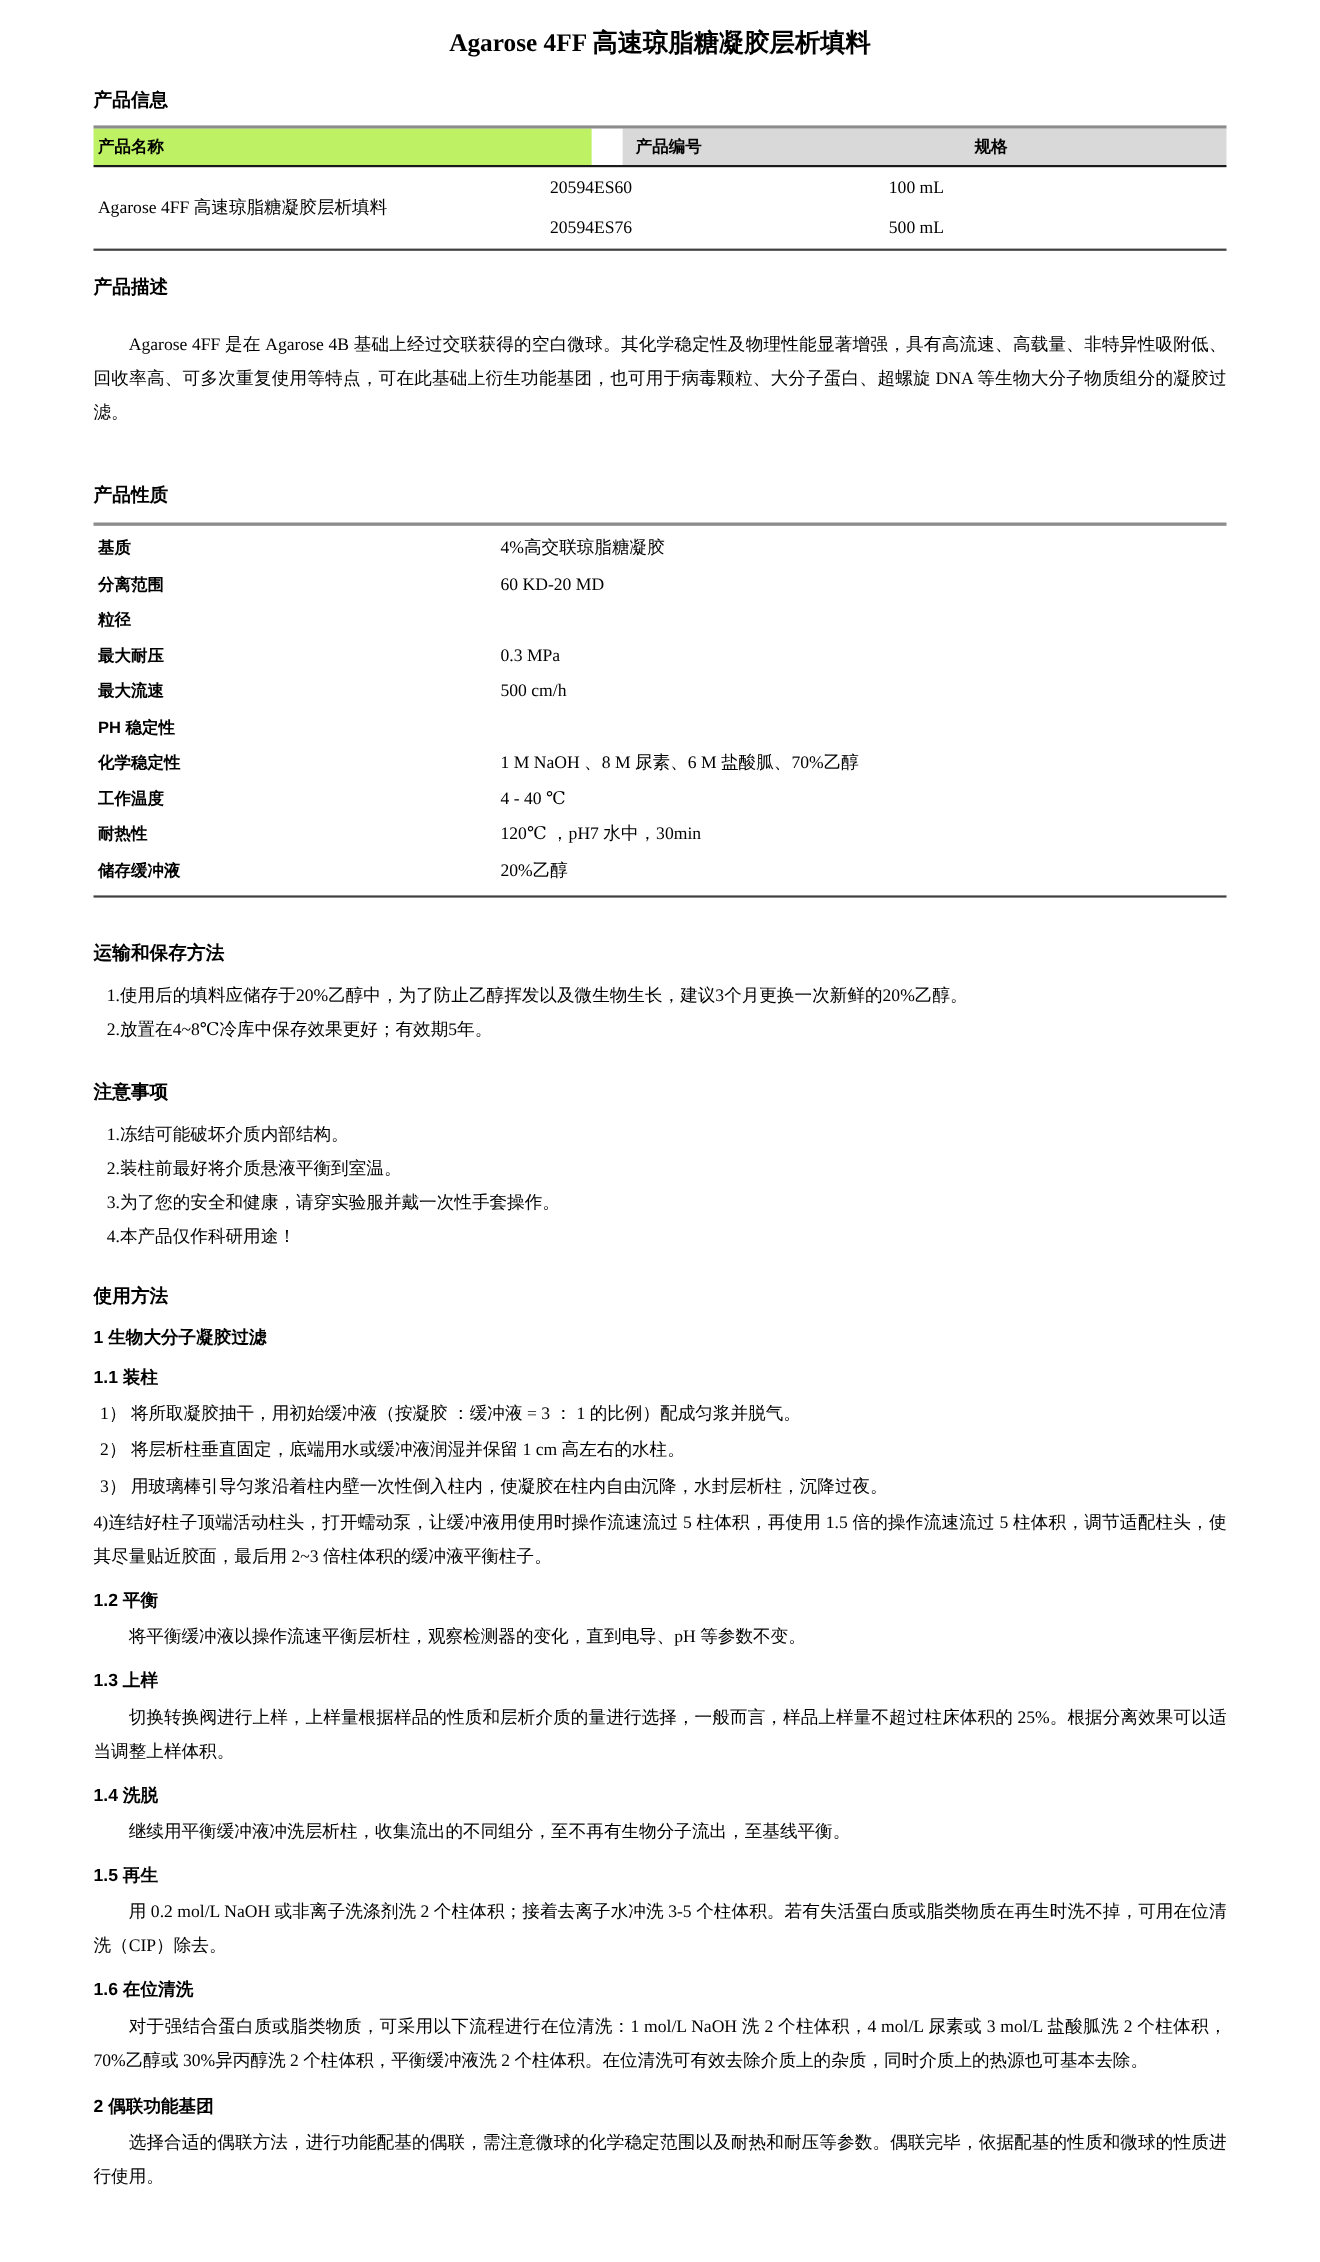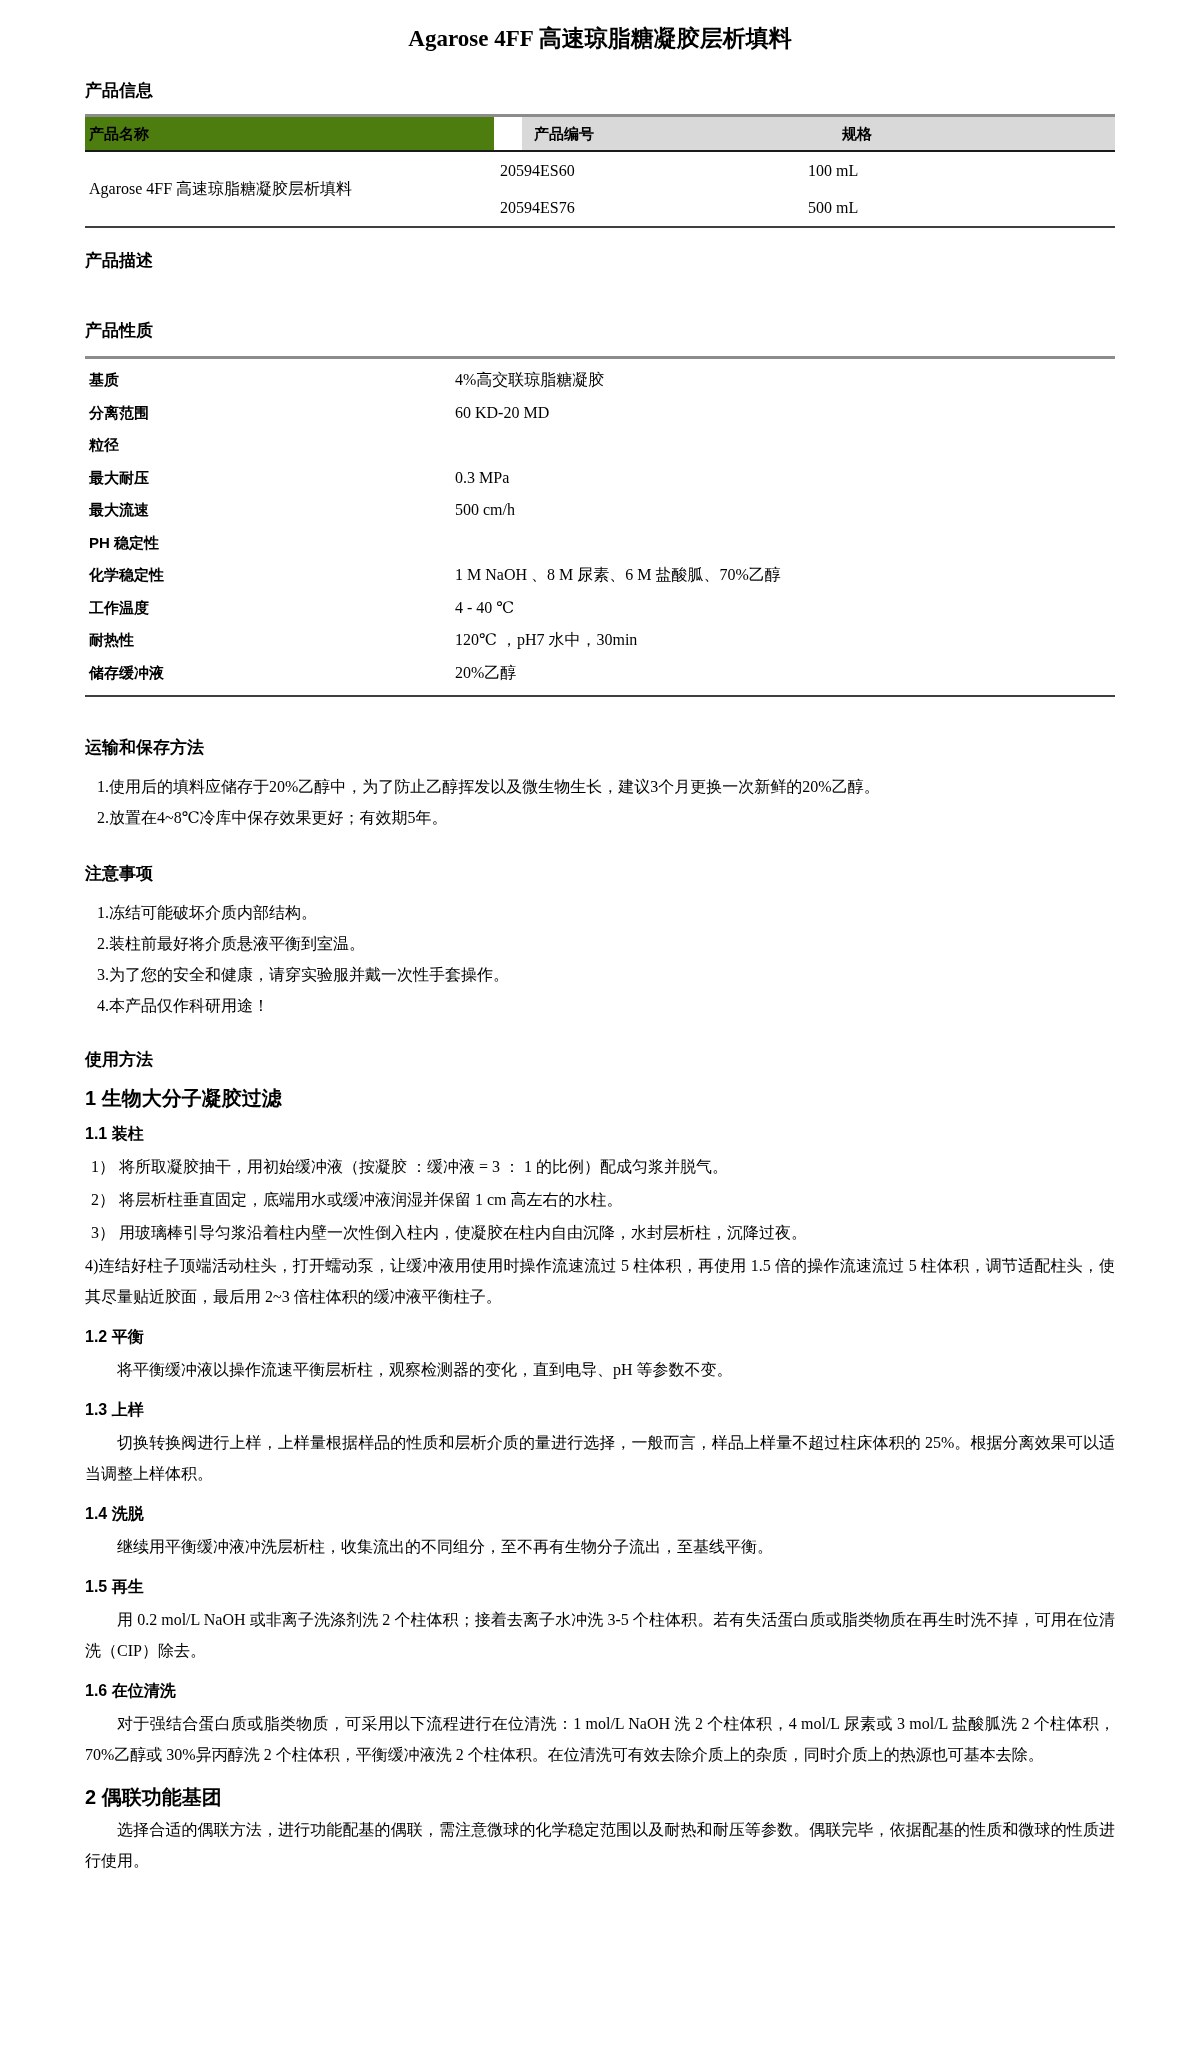--- a/index.html
+++ b/index.html
@@ -25,21 +25,21 @@
   .sec-h.notes{margin-top:30px;margin-bottom:10px;}
   .sec-h.usage{margin-top:28px;margin-bottom:8px;}
 
   
   .info-table{border-top:3px solid #8c8c8c;border-bottom:2px solid #3f3f3f;}
   .it-headrow{display:flex;border-bottom:2px solid #1a1a1a;height:33px;}
   .hcell,.hband-inner{
     font-family:"Liberation Sans","DejaVu Sans",sans-serif;
     font-weight:bold;font-size:15px;line-height:33px;
   }
-  .hc-name{width:409px;background:#4d7c0f;padding-left:4px;box-sizing:border-box;}
+  .hc-name{width:453px;background:#bef264;padding-left:4px;box-sizing:border-box;}
   .hgap{width:28px;background:#ffffff;}
   .hband{flex:1;background:#d9d9d9;display:flex;}
   .hc-code{width:320px;padding-left:12px;box-sizing:border-box;}
   .hc-spec{flex:1;}
   .it-body{display:flex;}
   .b-name{
     width:403px;display:flex;align-items:center;font-size:16px;padding-left:4px;box-sizing:border-box;
   }
   .b-rows{flex:1;}
   .b-row{display:flex;height:37px;}
@@ -58,21 +58,21 @@
   }
   .pvalue{flex:1;font-size:16px;line-height:32.5px;}
 
   
   .plain-list{margin:12px;padding:0;list-style:none;}
   .plain-list li{font-size:16px;line-height:31px;}
 
   
   .use-h2{
     font-family:"Liberation Sans","DejaVu Sans",sans-serif;
-    font-weight:bold;font-size:20px;line-height:22px;margin:16px 0 0 0;
+    font-weight:bold;font-size:16px;line-height:22px;margin:16px 0 0 0;
   }
   .use-h3{
     font-family:"Liberation Sans","DejaVu Sans",sans-serif;
     font-weight:bold;font-size:16px;line-height:22px;margin:14px 0 0 0;
   }
   .use-list{margin:6px 0 0 0;padding:0;list-style:none;}
   .use-list li{font-size:16px;line-height:31px;margin-bottom:2px;padding-left:6px;text-align:justify;}
   .use-list li.flush{padding-left:0;}
   .use-para{font-size:16px;line-height:31px;margin:6px 0 0 0;text-indent:2em;text-align:justify;}
 </style>
@@ -103,20 +103,21 @@
         </div>
         <div class="b-row">
           <div class="bc-code">20594ES76</div>
           <div class="bc-spec">500 mL</div>
         </div>
       </div>
     </div>
   </div>
 
   <h2 class="sec-h desc">产品描述</h2>
+  <p class="para">Agarose 4FF 是在 Agarose 4B 基础上经过交联获得的空白微球。其化学稳定性及物理性能显著增强，具有高流速、高载量、非特异性吸附低、回收率高、可多次重复使用等特点，可在此基础上衍生功能基团，也可用于病毒颗粒、大分子蛋白、超螺旋 DNA 等生物大分子物质组分的凝胶过滤。</p>
 
   <h2 class="sec-h props">产品性质</h2>
   <div class="props-table">
     <div class="prow">
       <div class="plabel">基质</div>
       <div class="pvalue">4%高交联琼脂糖凝胶</div>
     </div>
     <div class="prow">
       <div class="plabel">分离范围</div>
       <div class="pvalue">60 KD-20 MD</div>

